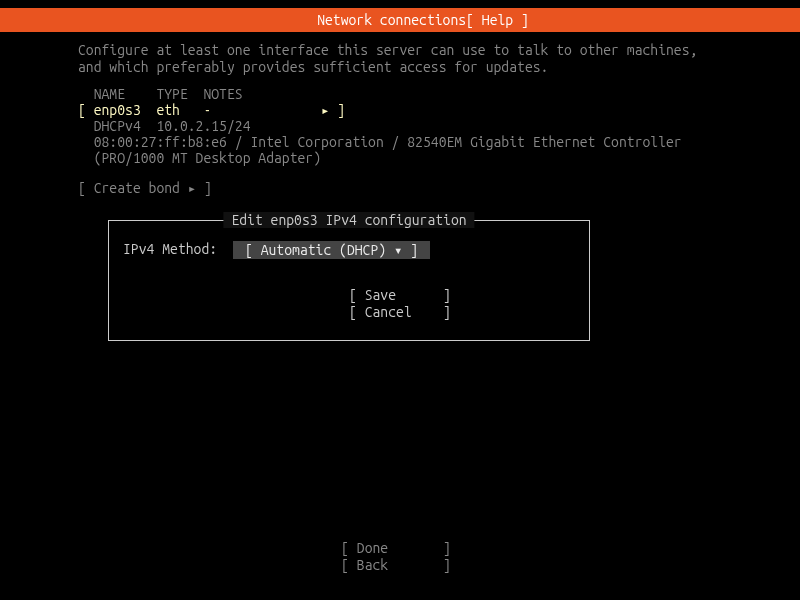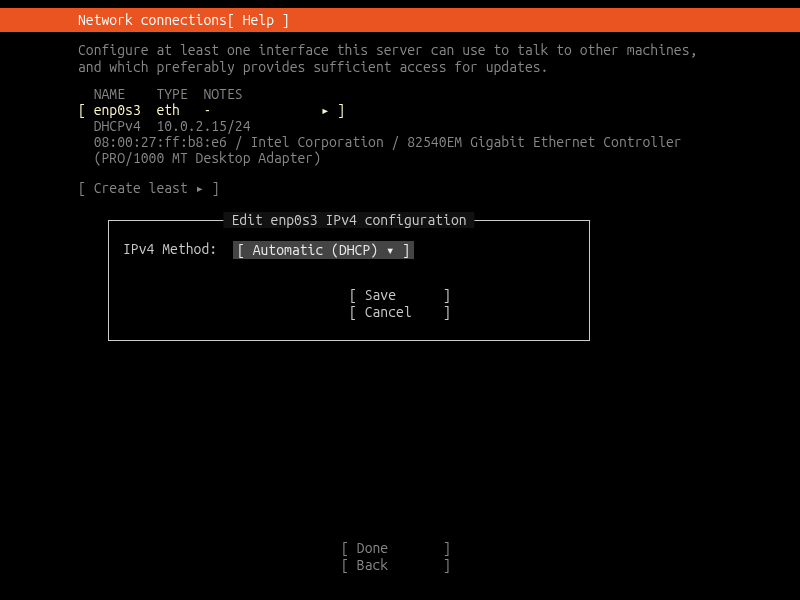--- a/index.html
+++ b/index.html
@@ -19,21 +19,21 @@
     }
     .top-black {
       height: 8px;
       background: #000;
     }
     .header {
       background: #e95420;
       color: #fff;
       padding: 3px 0;
       display: flex;
-      justify-content: flex-start;
+      justify-content: center;
       align-items: center;
       font-size: 14px;
       height: 24px;
     }
     .header-title {
       padding-left: 78px;
     }
     .header-help {
       padding-right: 32px;
     }
@@ -89,21 +89,21 @@
       align-items: flex-start;
       margin-bottom: 4px;
     }
     .form-label {
       color: #ccc;
       width: 110px;
     }
     .dropdown {
       background: #444;
       color: #eee;
-      padding: 1px 4px;
+      padding: 1px 12px;
     }
     .dialog-buttons {
       margin-top: 28px;
       text-align: left;
       margin-left: 226px;
     }
     .dialog-button {
       color: #ccc;
       white-space: pre;
       line-height: 1.25;
@@ -140,21 +140,21 @@
     <div>Configure at least one interface this server can use to talk to other machines,</div>
     <div>and which preferably provides sufficient access for updates.</div>
   </div>
 
   <div class="table-header">  NAME    TYPE  NOTES</div>
   <div class="interface-row">[ enp0s3  eth   -              ▸ ]</div>
   <div class="interface-detail">  DHCPv4  10.0.2.15/24</div>
   <div class="interface-detail">  08:00:27:ff:b8:e6 / Intel Corporation / 82540EM Gigabit Ethernet Controller</div>
   <div class="interface-detail">  (PRO/1000 MT Desktop Adapter)</div>
 
-  <div class="create-bond">[ Create least ▸ ]</div>
+  <div class="create-bond">[ Create bond ▸ ]</div>
 
   <div class="dialog-container">
     <div class="dialog-border">
       <div class="dialog-title"> Edit enp0s3 IPv4 configuration </div>
 
       <div class="form-row">
         <span class="form-label">IPv4 Method:</span>
         <span class="dropdown">[ Automatic (DHCP) ▾ ]</span>
       </div>
 

